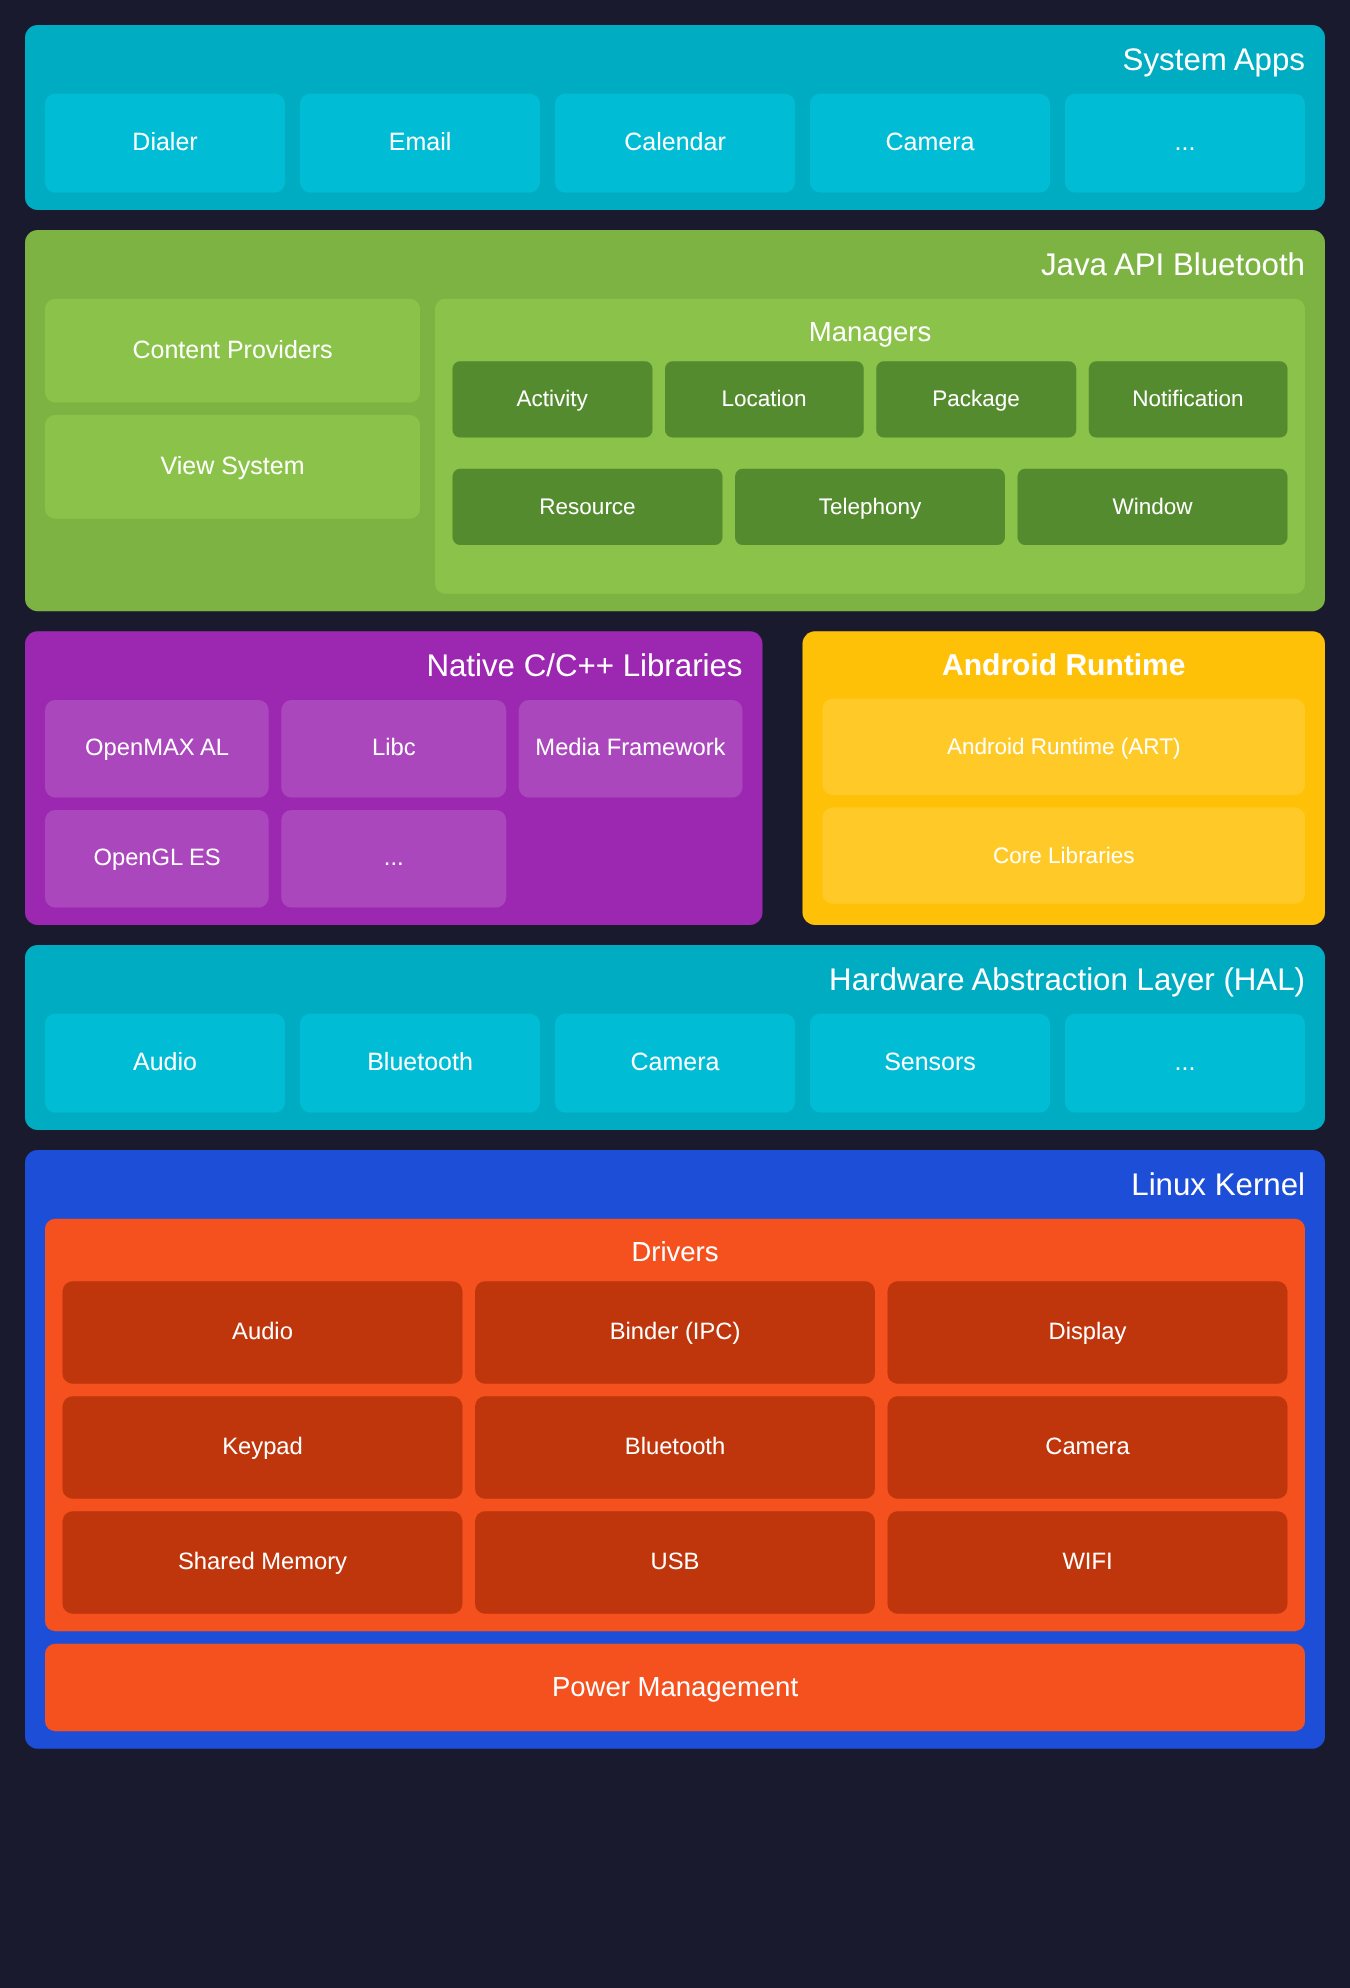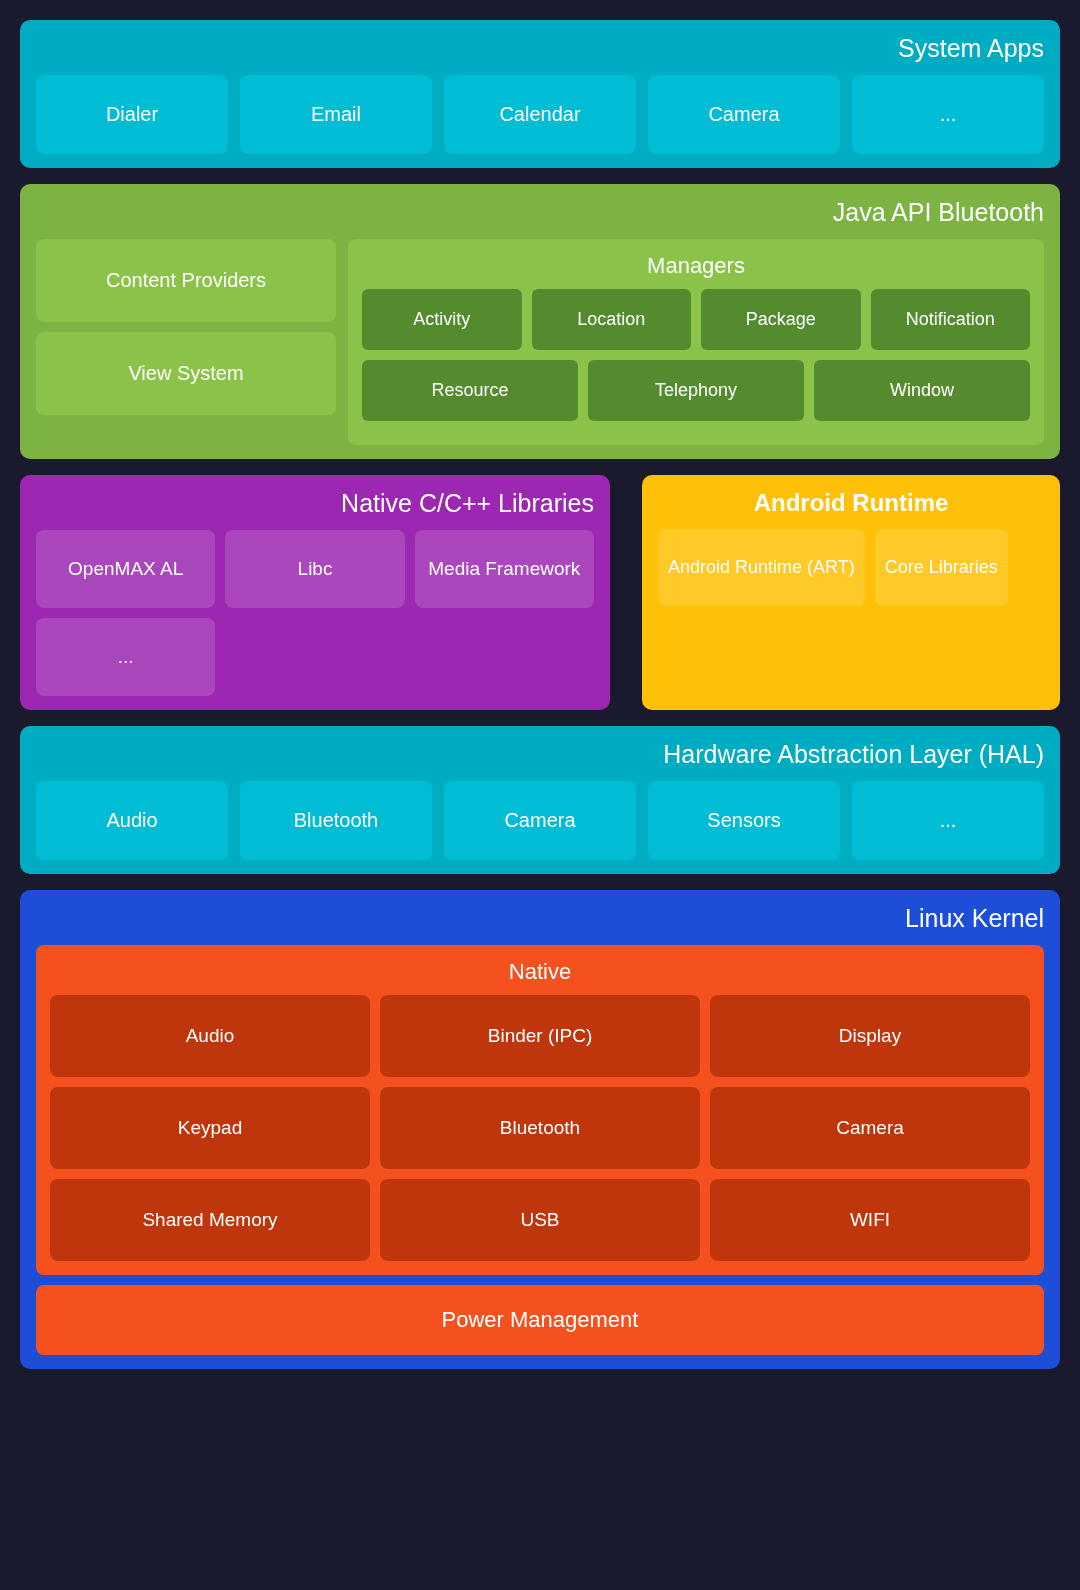--- a/index.html
+++ b/index.html
@@ -75,21 +75,21 @@
     }
     .managers-title {
       text-align: center;
       color: #fff;
       font-size: 22px;
       margin-bottom: 10px;
     }
     .managers-row {
       display: flex;
       gap: 10px;
-      margin-bottom: 10px;
+      margin-bottom: 25px;
     }
     .manager-box {
       flex: 1;
       background: #558b2f;
       border-radius: 6px;
       padding: 20px 8px;
       text-align: center;
       color: #fff;
       font-size: 18px;
     }
@@ -126,21 +126,21 @@
     }
     .runtime-title {
       text-align: center;
       font-size: 24px;
       font-weight: 600;
       color: #fff;
       margin-bottom: 12px;
     }
     .runtime-grid {
       display: flex;
-      flex-direction: row;
+      flex-direction: column;
       gap: 10px;
     }
     .runtime-box {
       background: #ffca28;
       border-radius: 8px;
       padding: 28px 10px;
       text-align: center;
       color: #fff;
       font-size: 18px;
     }
@@ -240,20 +240,21 @@
   </div>
 </div>
 
 <div class="native-runtime-row">
   <div class="layer native-libs">
     <div class="layer-title">Native C/C++ Libraries</div>
     <div class="native-grid">
       <div class="native-box">OpenMAX AL</div>
       <div class="native-box">Libc</div>
       <div class="native-box">Media Framework</div>
+      <div class="native-box">OpenGL ES</div>
       <div class="native-box">...</div>
     </div>
   </div>
 
   <div class="layer android-runtime">
     <div class="runtime-title">Android Runtime</div>
     <div class="runtime-grid">
       <div class="runtime-box">Android Runtime (ART)</div>
       <div class="runtime-box">Core Libraries</div>
     </div>
@@ -267,21 +268,21 @@
     <div class="hal-box">Bluetooth</div>
     <div class="hal-box">Camera</div>
     <div class="hal-box">Sensors</div>
     <div class="hal-box">...</div>
   </div>
 </div>
 
 <div class="layer linux-kernel">
   <div class="layer-title">Linux Kernel</div>
   <div class="drivers-section">
-    <div class="drivers-title">Native</div>
+    <div class="drivers-title">Drivers</div>
     <div class="drivers-grid">
       <div class="driver-box">Audio</div>
       <div class="driver-box">Binder (IPC)</div>
       <div class="driver-box">Display</div>
       <div class="driver-box">Keypad</div>
       <div class="driver-box">Bluetooth</div>
       <div class="driver-box">Camera</div>
       <div class="driver-box">Shared Memory</div>
       <div class="driver-box">USB</div>
       <div class="driver-box">WIFI</div>

